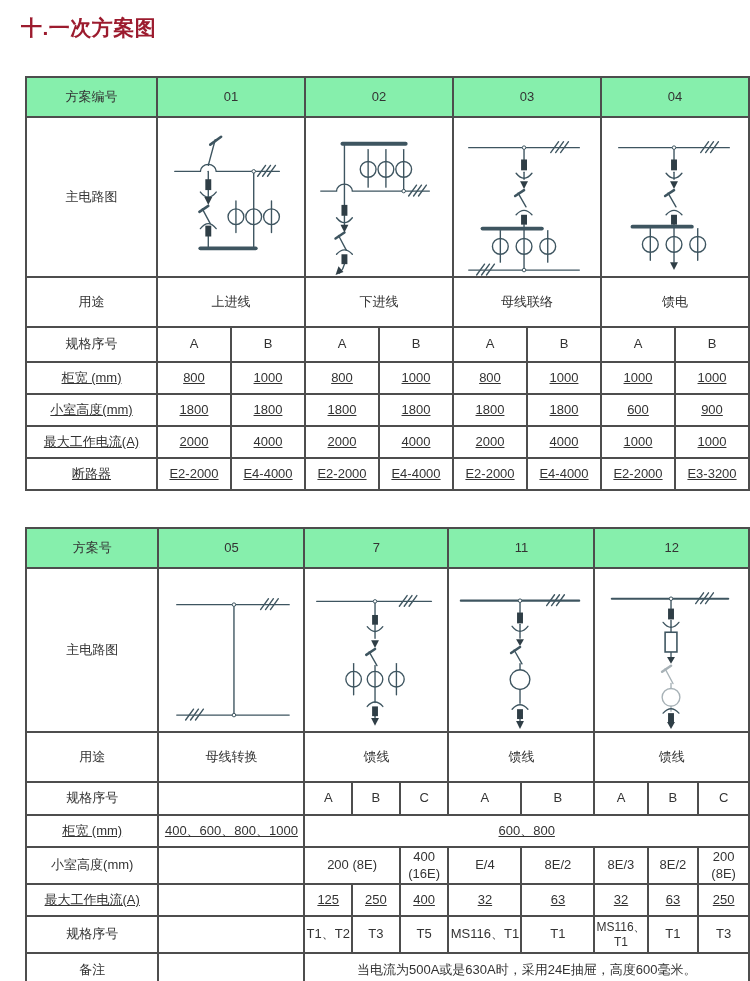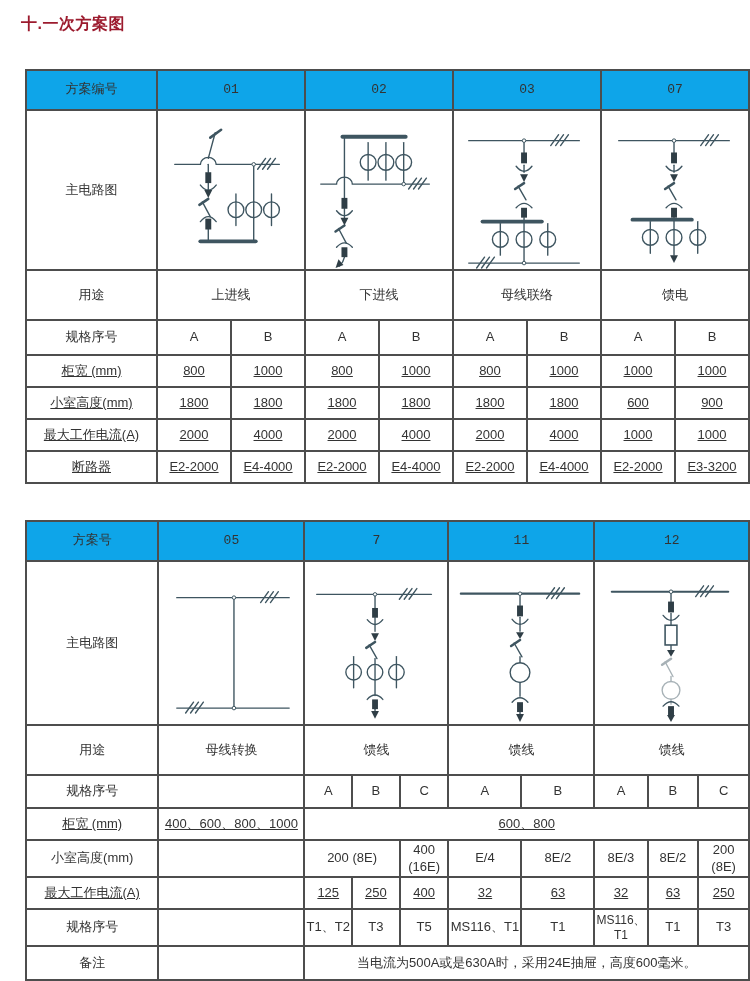--- a/index.html
+++ b/index.html
@@ -1,22 +1,22 @@
 <!DOCTYPE html>
 <html><head>
 <meta charset="utf-8">
 <style>
   html,body{margin:0;padding:0;background:#fff;}
   body{width:750px;height:981px;font-family:"Liberation Sans","DejaVu Sans",sans-serif;overflow:hidden;}
-  .title{margin:14px 0 0 21px;font-size:16px;font-weight:bold;color:#9c1b2e;letter-spacing:.5px;}
+  .title{margin:14px 0 0 21px;font-size:21px;font-weight:bold;color:#9c1b2e;letter-spacing:.5px;}
   table{border-collapse:collapse;table-layout:fixed;margin-left:25px;}
   #table1{margin-top:34px;}
   #table2{margin-top:36px;}
   td{border:2px solid #4d4d4d;text-align:center;vertical-align:middle;font-size:13px;color:#333;padding:0 1px;line-height:1.25;overflow:hidden;}
-  tr.hdr td{background:#0ea5e9;font-family:Liberation Mono, monospace;}
+  tr.hdr td{background:#86efac;}
   tr.r38 td{height:38px;}
   tr.r48 td{height:48px;}
   tr.r33 td{height:33px;}
   tr.r31 td{height:31px;}
   tr.r30 td{height:30px;text-decoration:underline;}
   tr.r35 td{height:35px;}
   tr.r32 td{height:32px;}
   td.dcell{height:158px;background:#fff;padding:0;}
   td.dcell2{height:162px;background:#fff;padding:0;}
   svg{display:block;margin:0 auto;}
@@ -44,21 +44,21 @@
       <col style="width:73px">
       <col style="width:73px">
       <col style="width:73px">
   </colgroup>
   <tbody>
       <tr class="hdr r38">
     <td>方案编号</td>
     <td colspan="2">01</td>
     <td colspan="2">02</td>
     <td colspan="2">03</td>
-    <td colspan="2">07</td>
+    <td colspan="2">04</td>
   </tr>
   <tr>
     <td>主电路图</td>
     <td colspan="2" class="dcell">
       <svg width="146" height="158" viewBox="0 0 146 160">
         <g class="dg">
           <line x1="50" y1="48" x2="57" y2="22"></line>
               <line class="fg" x1="52" y1="27" x2="63" y2="19"></line>
           <path d="M16,54 H42 A8,7 0 0 1 58,54 H122"></path>
           <line x1="100" y1="59" x2="108" y2="48"></line>

